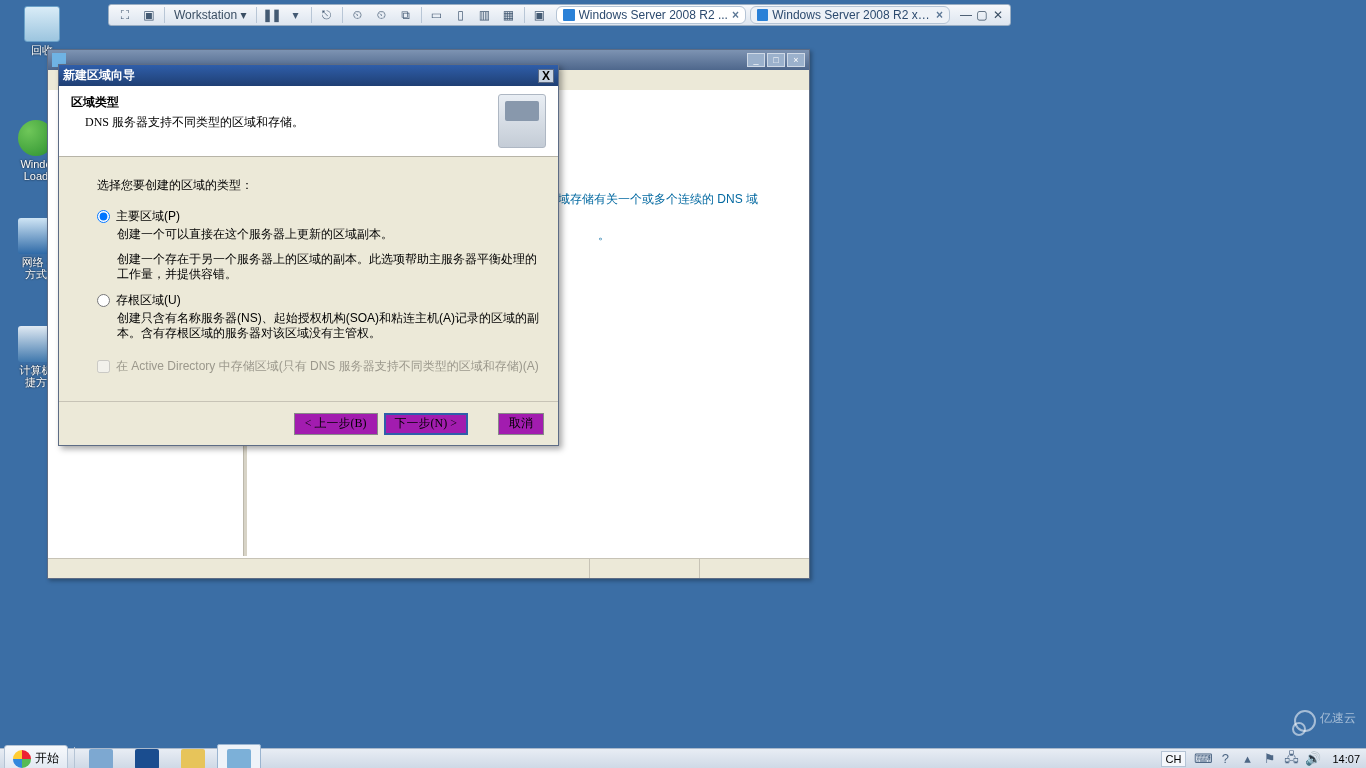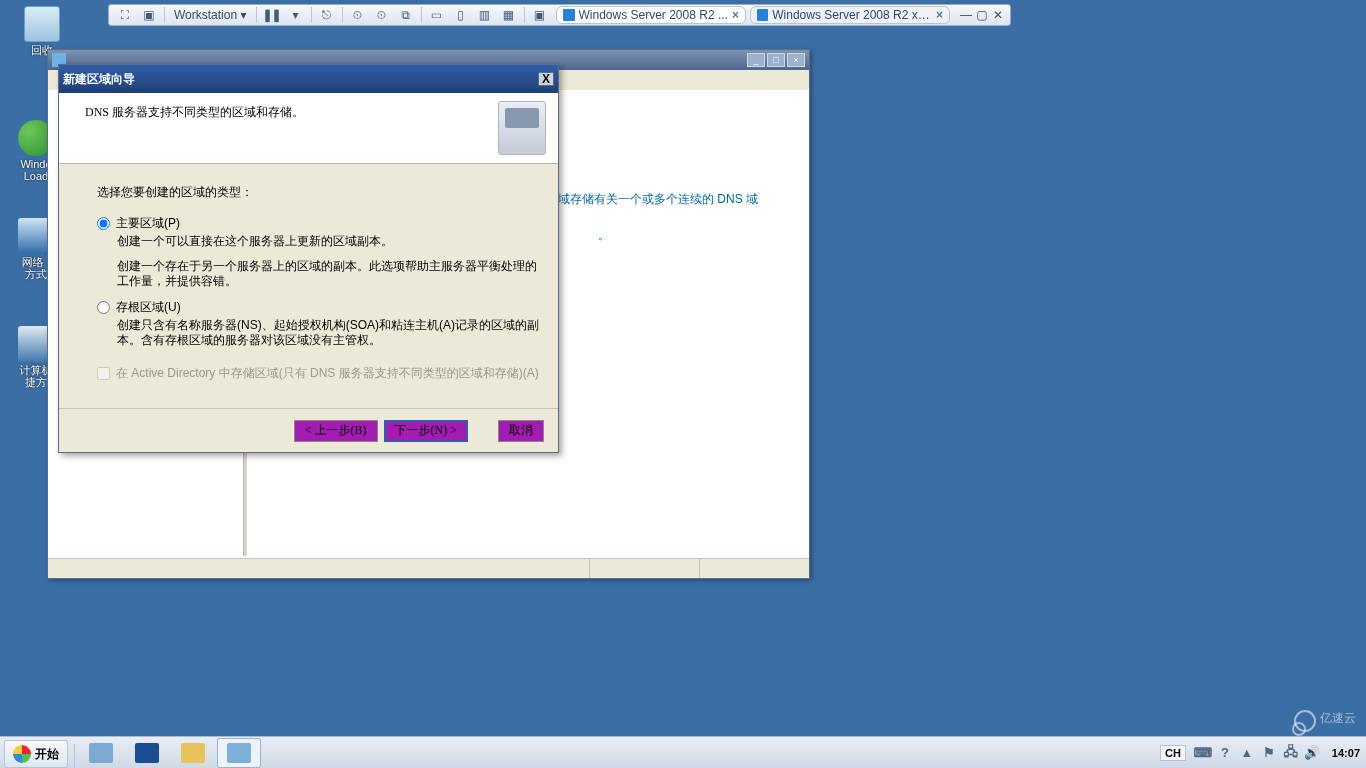--- a/index.html
+++ b/index.html
@@ -38,21 +38,21 @@
 .dnswin .divider{ position:absolute; left:195px; top:68px; bottom:22px; width:4px; background:#d7d3c6; border-left:1px solid #bcb8ab; }
 .dnswin .body1{position:absolute;top:40px;left:0;right:0;bottom:20px;background:#fff;}
 .dnswin .status{position:absolute;left:0;right:0;bottom:0;height:20px;background:#ece9d8;border-top:1px solid #c7c3b6;display:flex;}
 .dnswin .status .sseg{border-left:1px solid #c7c3b6;width:110px;height:100%;}
 .dnswin .bgtext{position:absolute;left:510px;top:140px;color:#0369a1;font-family:SimSun;line-height:18px;}
 
 .dnslabel{position:absolute;left:84px;top:57px;font-family:"SimSun";font-size:12px;color:#fff;}
 
 
 .wizard { position:absolute; left:58px; top:64px; width:501px; border:1px solid #5d6c85; background:#ece9d8; box-shadow:3px 3px 6px rgba(0,0,0,.35); }
-.wizard .tbar{height:28px;background:linear-gradient(#2f5ea9,#1f3f74);display:flex;align-items:center;padding:1px 4px;color:#fff;justify-content:center;}
+.wizard .tbar{height:21px;background:linear-gradient(#2f5ea9,#1f3f74);display:flex;align-items:center;padding:1px 4px;color:#fff;justify-content:center;}
 .wizard .tbar .ttl{font-weight:bold;font-size:12px;flex:1;}
 .wizard .tbar .close{width:16px;height:14px;background:#c9d4e3;border:1px solid #5d6c85;color:#000;display:flex;align-items:center;justify-content:center;font-weight:bold;}
 .wizard .head{background:#fff;border-bottom:1px solid #b7b4a7;display:flex;padding:8px 12px;}
 .wizard .head .ht{flex:1;}
 .wizard .head .h1{font-weight:bold;font-size:12px;}
 .wizard .head .h2{font-size:12px;margin:3px 0 0 14px;font-family:SimSun;}
 .wizard .head .srv{width:48px;height:54px;background:linear-gradient(#e9eef4,#c4ccd6);border:1px solid #aeb7c3;border-radius:3px;position:relative;}
 .wizard .head .srv::after{content:"";position:absolute;left:6px;right:6px;top:6px;height:20px;background:#8898ac;border-radius:2px;}
 .wizard .content{padding:20px 12px 28px 38px;font-family:SimSun;font-size:12px;color:#000;}
 .wizard .content .prompt{margin-bottom:14px;}
@@ -60,21 +60,21 @@
 .wizard .opt input{margin:2px 6px 0 0;}
 .wizard .desc{margin:2px 0 10px 20px;line-height:15px;}
 .wizard .chk{display:flex;align-items:flex-start;margin-top:18px;color:#9b988c;}
 .wizard .chk input{margin:1px 6px 0 0;}
 .wizard .chk .ct{line-height:14px;}
 .wizard .btnrow{height:44px;border-top:1px solid #c7c3b6;display:flex;align-items:center;justify-content:flex-end;padding:0 14px;background:#ece9d8;}
 .wizard .btnrow button{height:22px;padding:0 10px;margin-left:6px;background:#a21caf;border:1px solid #888;font-family:SimSun;font-size:12px;}
 .wizard .btnrow button.default{border:2px solid #2f5ea9;padding:0 9px;}
 
 
-.taskbar{position:absolute;left:0;right:0;bottom:0;height:32px;background:linear-gradient(#e8edf4,#cfd9e6);border-top:1px solid #aab9cc;display:flex;align-items:flex-end;font-weight:bold;}
+.taskbar{position:absolute;left:0;right:0;bottom:0;height:20px;background:linear-gradient(#e8edf4,#cfd9e6);border-top:1px solid #aab9cc;display:flex;align-items:center;}
 .taskbar .start{display:flex;align-items:center;height:28px;margin:0 4px;padding:0 8px;border:1px solid #b5c4d5;border-radius:3px;background:linear-gradient(#f7f9fc,#dee6f0);}
 .taskbar .start .orb{width:18px;height:18px;border-radius:50%;background:conic-gradient(#e23 0 25%,#5b5 0 50%,#38d 0 75%,#fc3 0);margin-right:4px;}
 .taskbar .qs{display:flex;align-items:center;}
 .taskbar .qs .q{width:44px;height:30px;margin-left:2px;border:1px solid transparent;border-radius:2px;display:flex;align-items:center;justify-content:center;}
 .taskbar .qs .q .qi{width:24px;height:20px;background:#7da8d1;border-radius:2px;}
 .taskbar .qs .q .qi.ps{background:#1a4d8f;}
 .taskbar .qs .q .qi.ex{background:#e7c45a;}
 .taskbar .qs .q .qi.dn{background:#7cb0d8;}
 .taskbar .qs .q.sel{border-color:#9ab4d0;background:#eef3f9;}
 .taskbar .spacer{flex:1;}
@@ -171,20 +171,21 @@
   </div>
 </div>
 
 <div class="wizard">
   <div class="tbar">
     <span class="ttl">新建区域向导</span>
     <div class="close">X</div>
   </div>
   <div class="head">
     <div class="ht">
+      <div class="h1">区域类型</div>
       <div class="h2">DNS 服务器支持不同类型的区域和存储。</div>
     </div>
     <div class="srv"></div>
   </div>
   <div class="content">
     <div class="prompt">选择您要创建的区域的类型：</div>
 
     <label class="opt">
       <input type="radio" name="zt" checked="" style="">
       <span>主要区域(P)</span>

